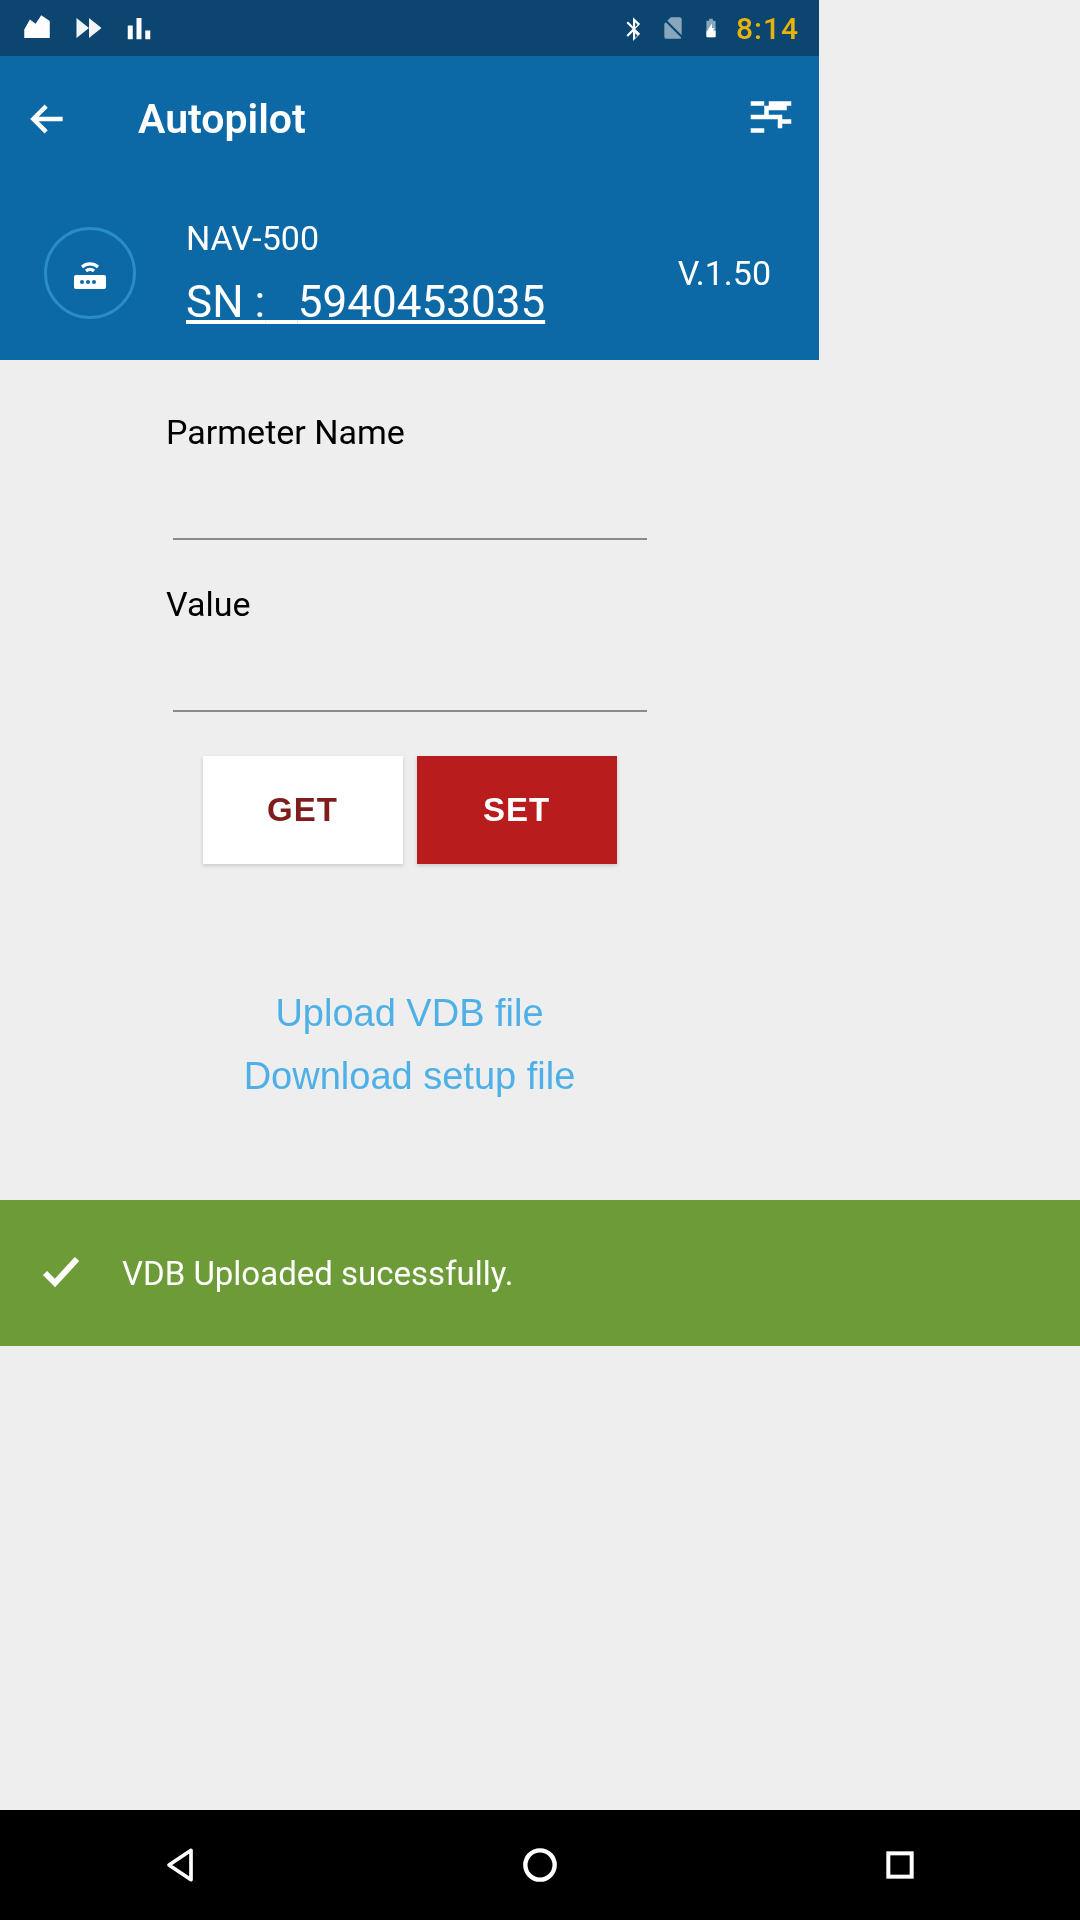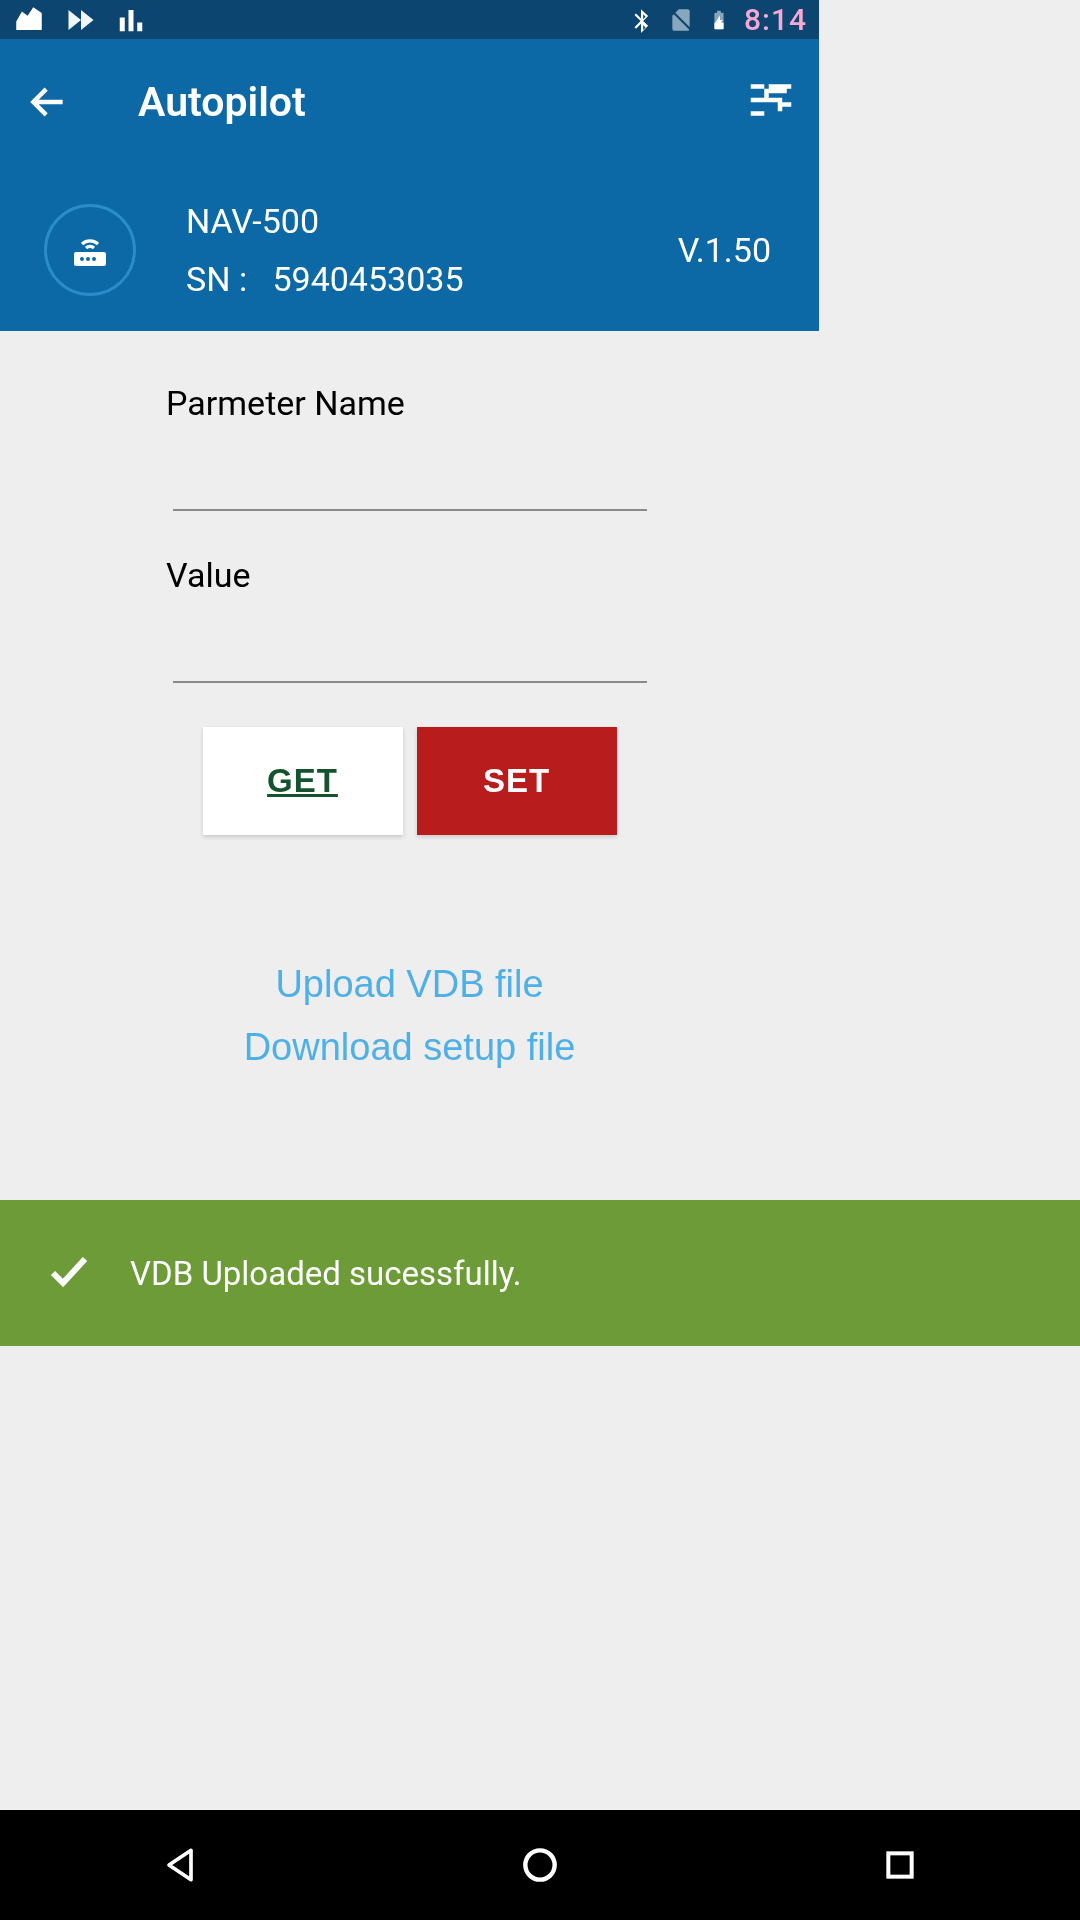--- a/index.html
+++ b/index.html
@@ -1,47 +1,47 @@
 <!DOCTYPE html>
 <html><head>
 <meta charset="utf-8">
 <style>
   * { box-sizing: border-box; margin: 0; padding: 0; }
   html, body { width: 819px; height: 1456px; font-family: Roboto, "Helvetica Neue", Arial, sans-serif; background: #eeeeee; overflow: hidden; }
   
-  .status-bar { height: 39px; background: #0d4571; display: flex; align-items: center; justify-content: space-between; padding: 0 12px; color: #f9a8d4; }
+  .status-bar { height: 56px; background: #0d4571; display: flex; align-items: center; justify-content: space-between; padding: 0 20px; color: #eab308; }
   .status-left { display: flex; align-items: center; gap: 20px; }
   .status-right { display: flex; align-items: center; gap: 14px; }
   .status-icon svg { display: block; }
   .status-time { font-size: 30px; font-weight: 500; letter-spacing: 1px; }
   
   .app-bar { height: 126px; background: #0c69a6; display: flex; align-items: center; padding: 0 18px; color: #fff; }
   .back-btn { width: 60px; height: 60px; display: flex; align-items: center; justify-content: center; }
   .app-title { font-size: 41px; font-weight: 600; margin-left: 60px; flex: 1; }
   .settings-btn { width: 60px; height: 60px; display: flex; align-items: center; justify-content: center; }
   
   .device-panel { background: #0c69a6; padding: 36px 48px 32px 44px; display: flex; align-items: center; color: #fff; }
   .device-icon { width: 92px; height: 92px; border: 3px solid #2a8cc9; border-radius: 50%; display: flex; align-items: center; justify-content: center; flex-shrink: 0; }
   .device-text { margin-left: 50px; flex: 1; }
   .device-name { font-size: 34px; font-weight: 400; margin-bottom: 18px; }
-  .device-sn { font-size: 34px; font-weight: 400; }
+  .device-sn { font-size: 44px; font-weight: 400; text-decoration: underline; }
   .device-version { font-size: 34px; font-weight: 400; }
   
   .form-area { padding: 52px 46px 0 46px; }
   .field-label { font-size: 34px; color: #000000; margin-left: 120px; margin-bottom: 28px; }
   .text-input { width: 474px; margin: 0 auto 44px auto; display: block; border: none; border-bottom: 2px solid #8a8a8a; background: transparent; height: 60px; font-size: 30px; padding: 4px 2px; outline: none; }
   .btn-row { display: flex; justify-content: center; gap: 14px; margin-top: 10px; margin-bottom: 48px; }
   .btn { width: 200px; height: 108px; display: flex; align-items: center; justify-content: center; font-size: 33px; font-weight: 600; letter-spacing: 1px; border: none; cursor: pointer; }
-  .btn-outline { background: #ffffff; color: #14532d; box-shadow: 0 2px 4px rgba(0,0,0,0.15); text-decoration: underline; }
+  .btn-outline { background: #ffffff; color: #7f1d1d; box-shadow: 0 2px 4px rgba(0,0,0,0.15); }
   .btn-solid { background: #b91c1c; color: #ffffff; box-shadow: 0 2px 4px rgba(0,0,0,0.15); }
   .link-btn { display: block; width: 100%; text-align: center; background: none; border: none; color: #4eb0e6; font-size: 38px; font-weight: 400; cursor: pointer; }
   .link-download { margin-top: 20px; }
   .link-upload { margin-top: 128px; }
   
-  .toast { position: absolute; left: 0; right: 0; top: 1200px; height: 146px; background: #6d9b38; display: flex; align-items: center; padding: 0 38px; color: #fff; }
+  .toast { position: absolute; left: 0; right: 0; top: 1200px; height: 146px; background: #6d9b38; display: flex; align-items: center; padding: 0 30px; color: #fff; }
   .toast-text { font-size: 33px; margin-left: 30px; }
   
   .nav-bar { position: absolute; left: 0; right: 0; bottom: 0; height: 110px; background: #000000; display: flex; align-items: center; justify-content: space-around; }
   .nav-btn { width: 120px; height: 80px; display: flex; align-items: center; justify-content: center; }
 </style>
 </head>
 <body>
 
 <div class="status-bar">
   <div class="status-left">

